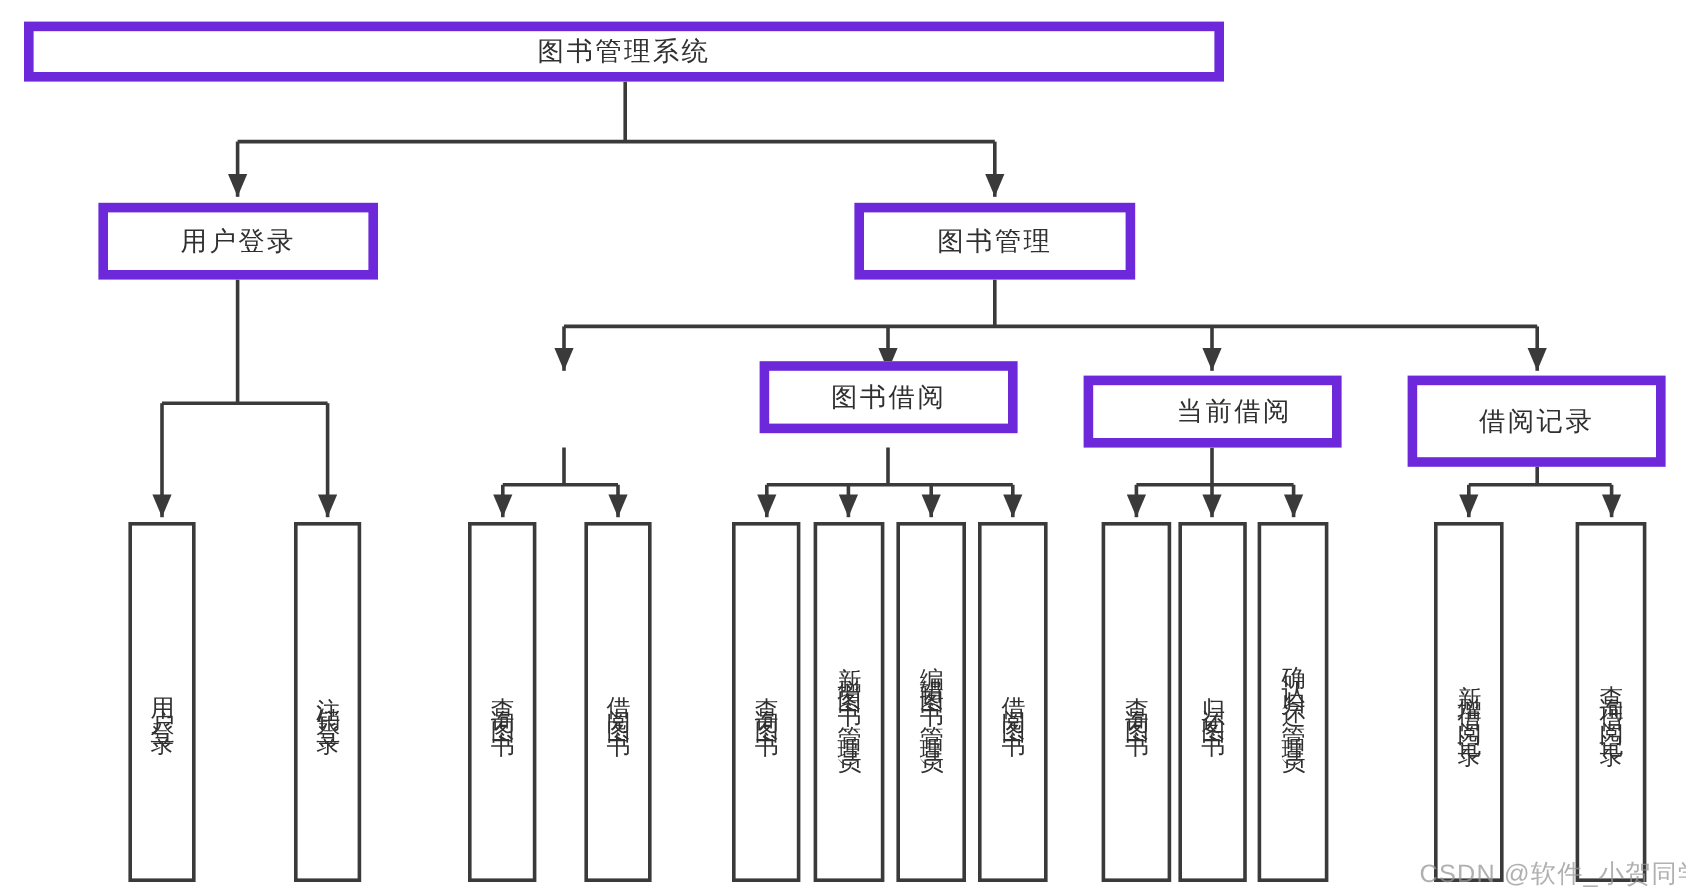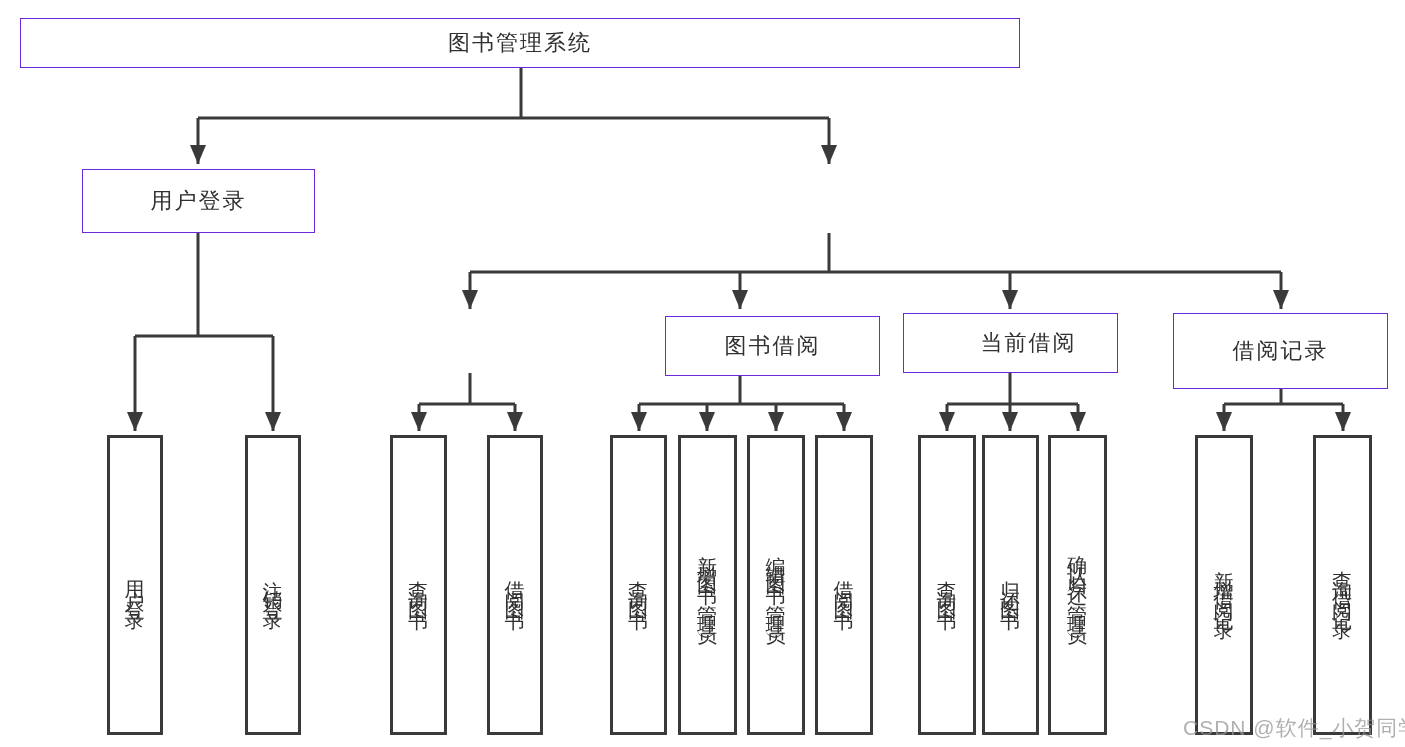--- a/index.html
+++ b/index.html
@@ -2,21 +2,21 @@
 <html><head>
 <meta charset="utf-8">
 <style>
   html,body{margin:0;padding:0;background:#fff;}
   #stage{
     position:relative;width:1405px;height:747px;background:#fff;overflow:hidden;
     font-family:"Liberation Sans",sans-serif;color:#303030;
   }
   #connectors{position:absolute;left:0;top:0;width:1405px;height:747px;z-index:1;}
   .node{
-    position:absolute;box-sizing:border-box;border:1px solid #6d28d9;background:#fff;
+    position:absolute;box-sizing:border-box;border:8px solid #6d28d9;background:#fff;
     display:flex;align-items:center;justify-content:center;z-index:2;
     font-size:22px;letter-spacing:2px;color:#303030;
   }
   .leaf{
     position:absolute;box-sizing:border-box;border:3px solid #3a3a3a;background:#fff;
     display:flex;align-items:center;justify-content:center;z-index:2;
     top:435px;height:300px;
   }
   .leaf .vtext{
     writing-mode:vertical-lr;text-orientation:mixed;
@@ -70,22 +70,25 @@
     </g>
   </svg>
 
   <div class="node" style="left:20px;top:18px;width:1000px;height:50px;">
     <span>图书管理系统</span>
   </div>
 
   <div class="node" style="left:82px;top:169px;width:233px;height:64px;">
     <span>用户登录</span>
   </div>
+  <div class="node" style="left:712px;top:169px;width:234px;height:64px;">
+    <span>图书管理</span>
+  </div>
 
-  <div class="node" style="left:633px;top:316px;width:215px;height:60px;margin-left:32px;">
+  <div class="node" style="left:633px;top:301px;width:215px;height:60px;">
     <span>图书借阅</span>
   </div>
   <div class="node" style="left:903px;top:313px;width:215px;height:60px;padding-left:36px;">
     <span>当前借阅</span>
   </div>
   <div class="node" style="left:1173px;top:313px;width:215px;height:76px;">
     <span>借阅记录</span>
   </div>
 
   <div class="leaf" style="left:107px;width:56px;">

